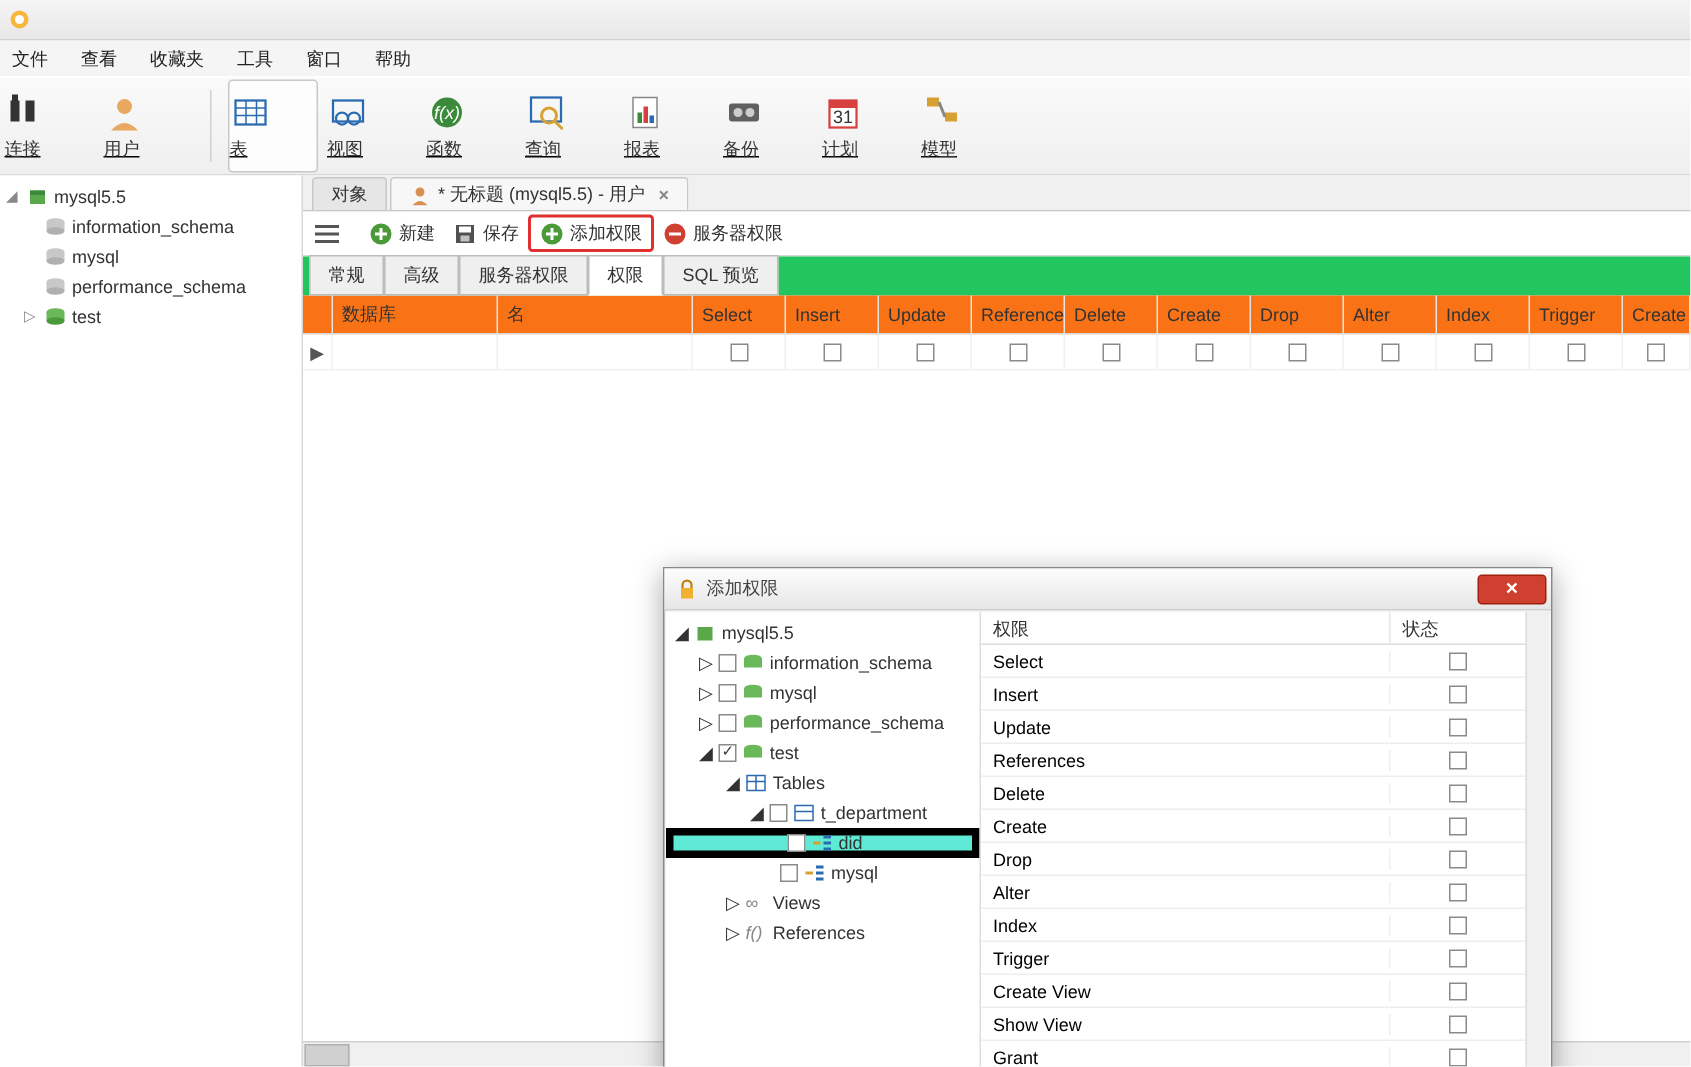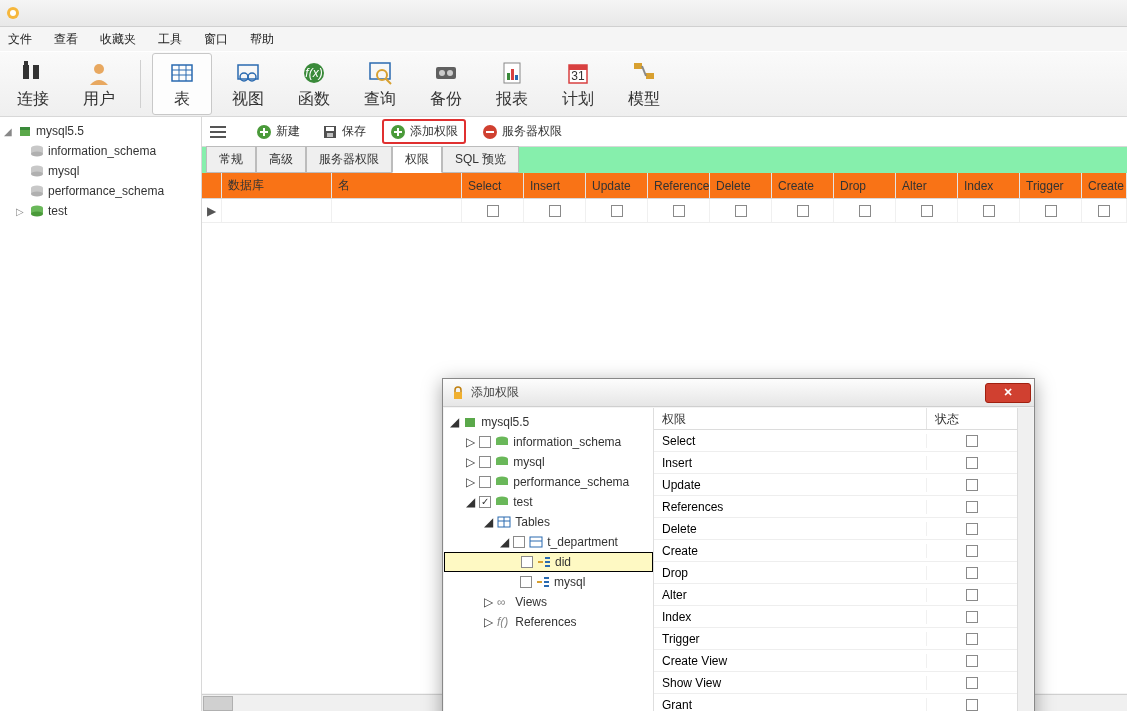--- a/index.html
+++ b/index.html
@@ -8,69 +8,69 @@
 
 .titlebar { height:27px; background:linear-gradient(#f5f5f5,#e8e8e8); border-bottom:1px solid #d0d0d0; display:flex; align-items:center; padding:0 6px; color:#444; }
 .titlebar svg { margin-right:6px; }
 
 
 .menubar { height:24px; background:#f5f5f5; display:flex; align-items:center; padding:0 8px; gap:22px; color:#222; }
 .menubar span { cursor:default; }
 
 
 .toolbar { height:66px; background:linear-gradient(#fafafa,#efefef); border-top:1px solid #fff; border-bottom:1px solid #d8d8d8; display:flex; align-items:center; }
-.toolbtn { width:60px; height:62px; display:flex; flex-direction:column; align-items:center; justify-content:center; gap:2px; margin:0 3px; cursor:default; }
+.toolbtn { width:60px; height:62px; display:flex; flex-direction:column; align-items:flex-start; justify-content:center; gap:2px; margin:0 3px; cursor:default;text-decoration:underline; }
 .toolbtn.active { background:#fdfdfd; border:1px solid #c8c8c8; border-radius:3px; }
-.toolbtn .lbl { color:#333; font-size:16px; }
+.toolbtn .lbl { color:#333; font-size:12px; }
 .tsep { width:1px; height:48px; background:#d0d0d0; margin:0 8px; }
 
 
 .main { display:flex; height:594px; }
 .sidebar { width:204px; border-right:1px solid #d8d8d8; background:#fff; padding-top:4px; }
 .sidebar .row { display:flex; align-items:center; height:20px; padding-left:4px; gap:4px; color:#333; }
 .sidebar .row.l1 { padding-left:4px; }
 .sidebar .row.l2 { padding-left:30px; }
 .sidebar .arrow { width:10px; color:#888; font-size:10px; }
 
 .content { flex:1; background:#f4f4f4; position:relative; }
 
 
 .doctabs { height:24px; display:flex; align-items:flex-end; border-bottom:1px solid #c8c8c8; background:#f0f0f0; padding-left:6px; }
 .doctab { height:22px; padding:0 12px; display:flex; align-items:center; gap:5px; border:1px solid #c8c8c8; border-bottom:none; background:#f7f7f7; margin-right:2px; color:#333; border-radius:3px 3px 0 0; }
 .doctab.inactive { background:#e6e6e6; }
 .doctab .close { color:#888; margin-left:4px; font-weight:bold; }
 
 
-.actionbar { height:30px; background:#fff; border-bottom:1px solid #d8d8d8; display:flex; align-items:center; padding:0 8px; gap:10px; }
+.actionbar { height:30px; background:#fff; border-bottom:1px solid #d8d8d8; display:flex; align-items:center; padding:0 8px; }
 .actbtn { display:flex; align-items:center; gap:4px; padding:2px 6px; color:#333; }
 .actbtn.highlight { border:2px solid #e03030; border-radius:3px; }
 .hamburger { display:flex; flex-direction:column; gap:3px; margin-right:14px;}
 .hamburger span{ width:16px;height:2px;background:#555;}
 
 
-.innertabs { height:26px; display:flex; align-items:flex-end; background:#86efac; padding-left:4px; }
+.innertabs { height:26px; display:flex; align-items:flex-end; background:#22c55e; padding-left:4px; }
 .itab { padding:4px 12px; border:1px solid #bcbcbc; background:#efefef; margin-right:0px; font-size:12px; color:#333; border-bottom:1px solid #bcbcbc;}
 .itab.active { background:#fff; border-bottom:1px solid #fff; }
 
 
 .phdr { height:26px; background:#f97316; border-bottom:1px solid #d8d8d8; display:flex; align-items:center; }
 .phdr .pcell { border-right:1px solid #e4e4e4; height:100%; display:flex; align-items:center; padding:0 6px; color:#333; }
 .prow { height:24px; background:#fff; display:flex; align-items:center; border-bottom:1px solid #eee;}
 .prow .pcell { border-right:1px solid #f0f0f0; height:100%; display:flex; align-items:center; justify-content:center;}
 .rowmarker { width:20px; color:#555; text-align:center; }
 
 
 .modal { position:absolute; left:240px; top:261px; width:593px; height:392px; background:#f4f4f4; border:1px solid #888; box-shadow:0 4px 18px rgba(0,0,0,.35); }
 .modal .mtitle { height:28px; background:linear-gradient(#fdfdfd,#e6e6e6); display:flex; align-items:center; justify-content:space-between; padding:0 0 0 8px; border-bottom:1px solid #cfcfcf;}
 .modal .mtitle .txt { display:flex; align-items:center; gap:6px; color:#444;}
 .modal .mclose { width:46px; height:20px; background:#d04030; border:1px solid #a02010; border-radius:3px; display:flex; align-items:center; justify-content:center; color:#fff; font-weight:bold; margin-right:3px; font-size:11px;}
 .modal .mbody { display:flex; height:326px; background:#fff; margin:1px;}
 .modal .mleft { width:210px; border-right:1px solid #dedede; overflow:auto; padding:4px 0;}
 .modal .mleft .trow { display:flex; align-items:center; height:20px; gap:4px; color:#333;}
-.modal .mleft .trow.sel { background:#fef9c3; border:1px solid #000000;}
+.modal .mleft .trow.sel { background:#5eead4; border:5px solid #000000;}
 .modal .mright { flex:1; display:flex; flex-direction:column;}
 .modal .rhdr { height:22px; display:flex; border-bottom:1px solid #dcdcdc;}
 .modal .rhdr div { padding:3px 8px; color:#333;}
 .modal .rhdr .c1{ flex:1; border-right:1px solid #e4e4e4;}
 .modal .rhdr .c2{ width:90px;}
 .modal .rrow { height:22px; display:flex; align-items:center; border-bottom:1px solid #eee;}
 .modal .rrow .c1{ flex:1; padding:0 8px; border-right:1px solid #f0f0f0;}
 .modal .rrow .c2{ width:90px; display:flex; justify-content:center;}
 .modal .mscroll { width:16px; background:#f0f0f0; border-left:1px solid #dcdcdc;}
 
@@ -148,34 +148,34 @@
   <div class="toolbtn">
     <svg width="28" height="28">
         <rect x="4" y="4" width="20" height="16" fill="none" stroke="#2a6ab0" stroke-width="1.5"></rect>
         <circle cx="16" cy="16" r="5" fill="none" stroke="#d8a030" stroke-width="2"></circle>
         <line x1="20" y1="20" x2="25" y2="25" stroke="#d8a030" stroke-width="2"></line>
       </svg>
     <span class="lbl">查询</span>
   </div>
   <div class="toolbtn">
     <svg width="28" height="28">
-        <rect x="4" y="8" width="20" height="12" rx="2" fill="#606060"></rect>
-        <circle cx="10" cy="14" r="3" fill="#ccc"></circle>
-        <circle cx="18" cy="14" r="3" fill="#ccc"></circle>
-      </svg>
-    <span class="lbl">备份</span>
-  </div>
-  <div class="toolbtn">
-    <svg width="28" height="28">
         <rect x="6" y="4" width="16" height="20" fill="#fff" stroke="#888"></rect>
         <rect x="9" y="14" width="3" height="7" fill="#3a8a3a"></rect>
         <rect x="13" y="10" width="3" height="11" fill="#d84040"></rect>
         <rect x="17" y="16" width="3" height="5" fill="#2a6ab0"></rect>
       </svg>
     <span class="lbl">报表</span>
+  </div>
+  <div class="toolbtn">
+    <svg width="28" height="28">
+        <rect x="4" y="8" width="20" height="12" rx="2" fill="#606060"></rect>
+        <circle cx="10" cy="14" r="3" fill="#ccc"></circle>
+        <circle cx="18" cy="14" r="3" fill="#ccc"></circle>
+      </svg>
+    <span class="lbl">备份</span>
   </div>
   <div class="toolbtn">
     <svg width="28" height="28">
         <rect x="5" y="6" width="18" height="18" fill="#fff" stroke="#d84040" stroke-width="1.5"></rect>
         <rect x="5" y="6" width="18" height="5" fill="#d84040"></rect>
         <text x="14" y="21" text-anchor="middle" fill="#333" font-size="9">31</text>
       </svg>
     <span class="lbl">计划</span>
   </div>
   <div class="toolbtn">
@@ -229,20 +229,33 @@
           <ellipse cx="7" cy="3" rx="6" ry="2.5" fill="#6ab85a"></ellipse>
           <rect x="1" y="3" width="12" height="6" fill="#6ab85a"></rect>
           <ellipse cx="7" cy="9" rx="6" ry="2.5" fill="#4a9a3a"></ellipse>
         </svg>
       <span>test</span>
     </div>
   </div>
 
   <div class="content">
 
+    <div class="doctabs">
+      <div class="doctab inactive">
+        <span>对象</span>
+      </div>
+      <div class="doctab">
+        <svg width="14" height="14">
+            <circle cx="7" cy="5" r="3" fill="#d89050"></circle>
+            <path d="M2 14 Q7 8 12 14" fill="#d89050"></path>
+          </svg>
+        <span>* 无标题 (mysql5.5) - 用户</span>
+        <span class="close">×</span>
+      </div>
+    </div>
 
     <div class="actionbar">
       <div class="hamburger">
           <span></span>
           <span></span>
           <span></span>
         </div>
       <div class="actbtn">
         <svg width="16" height="16">
             <circle cx="8" cy="8" r="7" fill="#4a9a3a"></circle>

